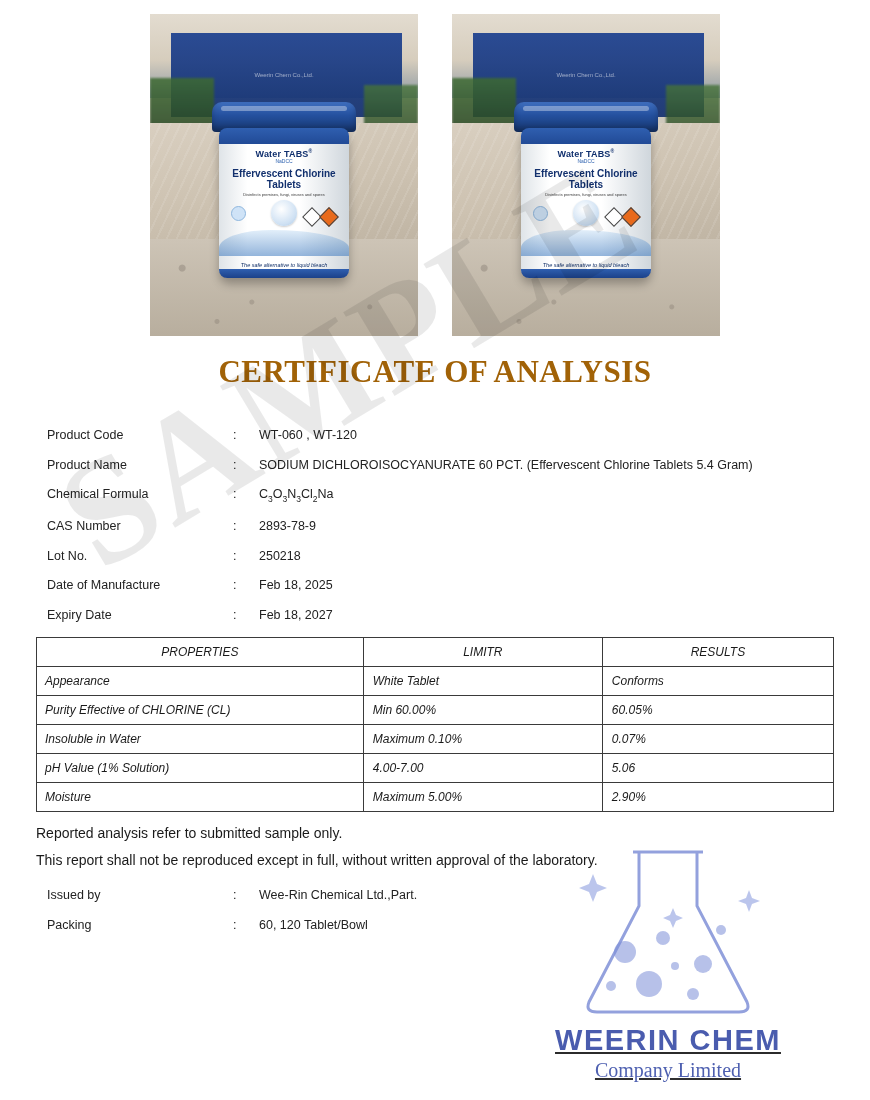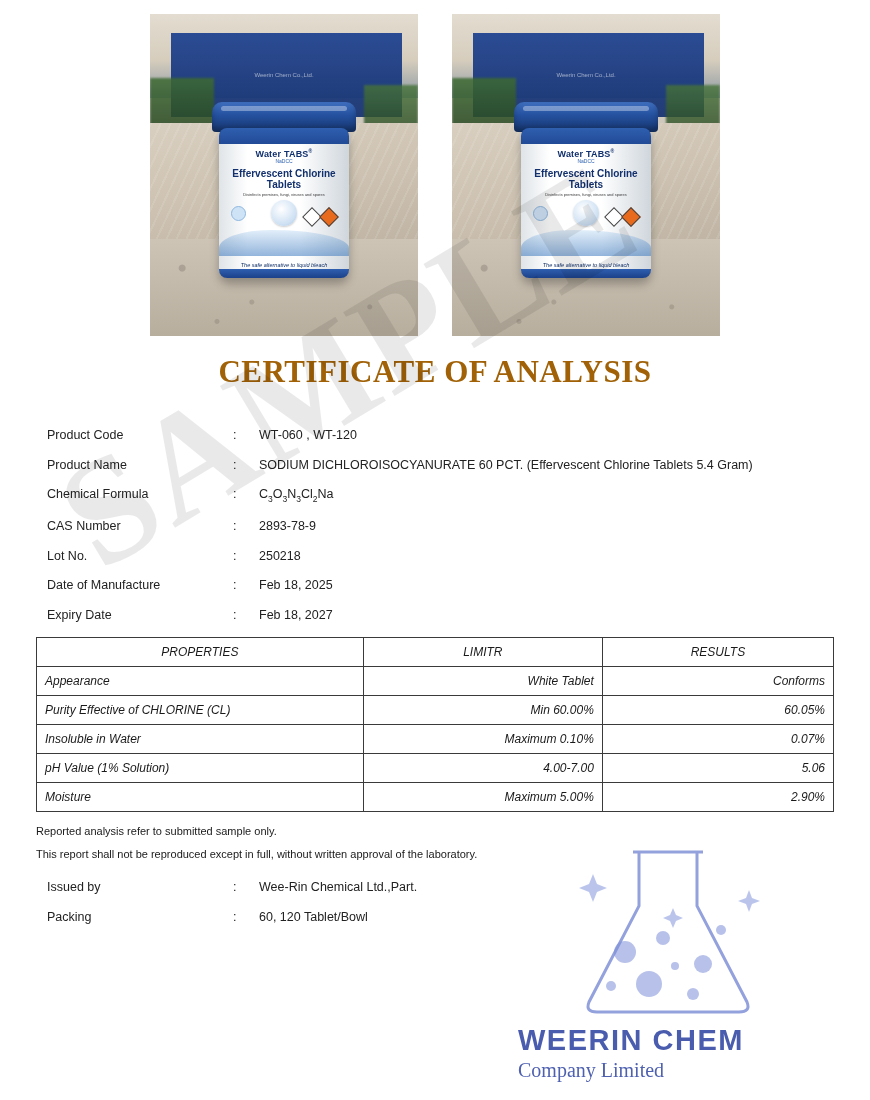--- a/index.html
+++ b/index.html
@@ -233,27 +233,27 @@
   }
   table.result th, table.result td {
     border: 1px solid #3a3a3a;
     padding: 7px 8px;
     font-weight: normal;
     color: #1a1a1a;
     font-style: italic;
   }
   table.result th { text-align: center; }
   table.result td.prop { text-align: left; }
-  table.result td.lim, table.result td.res { text-align: right; padding-left: 9px; }
+  table.result td.lim, table.result td.res { text-align: left; padding-left: 9px; }
   table.result col.c1 { width: 41%; }
   table.result col.c2 { width: 30%; }
   table.result col.c3 { width: 29%; }
 
   .note {
-    font-size: 11px;
+    font-size: 14px;
     margin-top: 13px;
   }
   .note + .note { margin-top: 11px; }
 
   .footer-fields { margin-top: 20px; }
 
   
   .sample-wm {
     position: absolute;
     left: 30px;
@@ -266,23 +266,24 @@
     transform-origin: left top;
     pointer-events: none;
     letter-spacing: 2px;
     user-select: none;
   }
   .logo-wm {
     position: absolute;
     right: 52px;
     bottom: 18px;
     width: 300px;
-    text-align: left;
+    text-align: center;
     pointer-events: none;
     user-select: none;
+    text-decoration: underline;
   }
   .logo-wm .flask { position: relative; height: 190px; }
   .logo-wm .flask svg { position: absolute; left: 50%; transform: translateX(-50%); top: 0; }
   .logo-wm .brand1 {
     font-family: "Liberation Sans", sans-serif;
     font-size: 29px;
     font-weight: bold;
     letter-spacing: 1.5px;
     color: #3b4fa8;
     opacity: .92;

